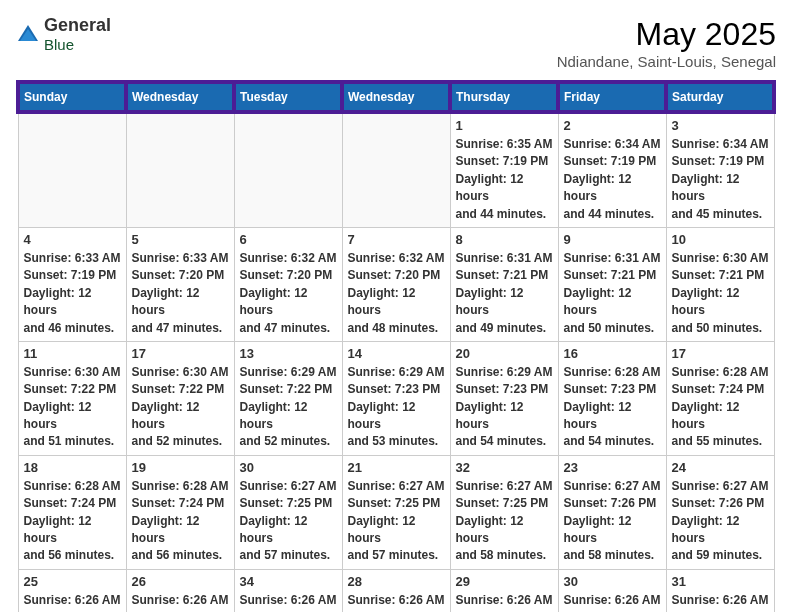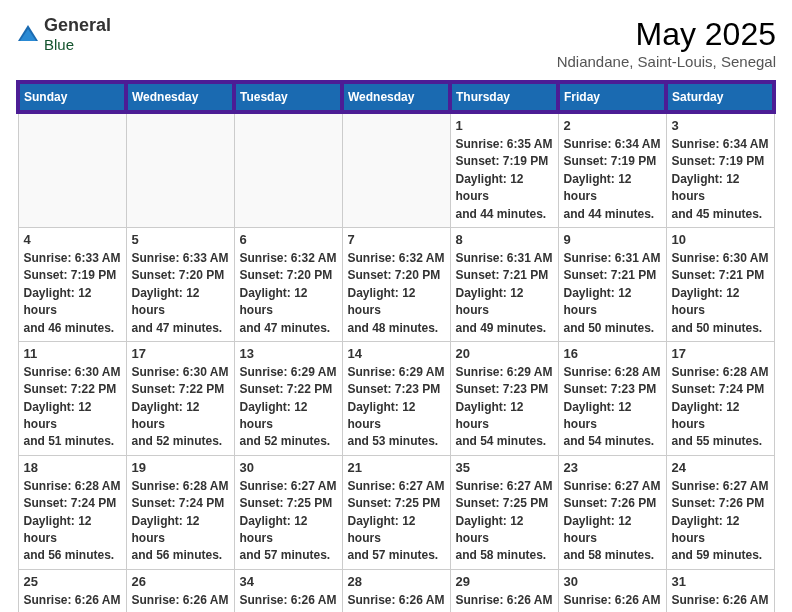--- a/index.html
+++ b/index.html
@@ -220,21 +220,21 @@
         </td>
         <td>
           <span class="day-number">30</span>
           <div class="day-info">Sunrise: 6:27 AM<br>Sunset: 7:25 PM<br>Daylight: 12 hours<br>and 57 minutes.</div>
         </td>
         <td>
           <span class="day-number">21</span>
           <div class="day-info">Sunrise: 6:27 AM<br>Sunset: 7:25 PM<br>Daylight: 12 hours<br>and 57 minutes.</div>
         </td>
         <td>
-          <span class="day-number">35</span>
+          <span class="day-number">32</span>
           <div class="day-info">Sunrise: 6:27 AM<br>Sunset: 7:25 PM<br>Daylight: 12 hours<br>and 58 minutes.</div>
         </td>
         <td>
           <span class="day-number">23</span>
           <div class="day-info">Sunrise: 6:27 AM<br>Sunset: 7:26 PM<br>Daylight: 12 hours<br>and 58 minutes.</div>
         </td>
         <td>
           <span class="day-number">24</span>
           <div class="day-info">Sunrise: 6:27 AM<br>Sunset: 7:26 PM<br>Daylight: 12 hours<br>and 59 minutes.</div>
         </td>

